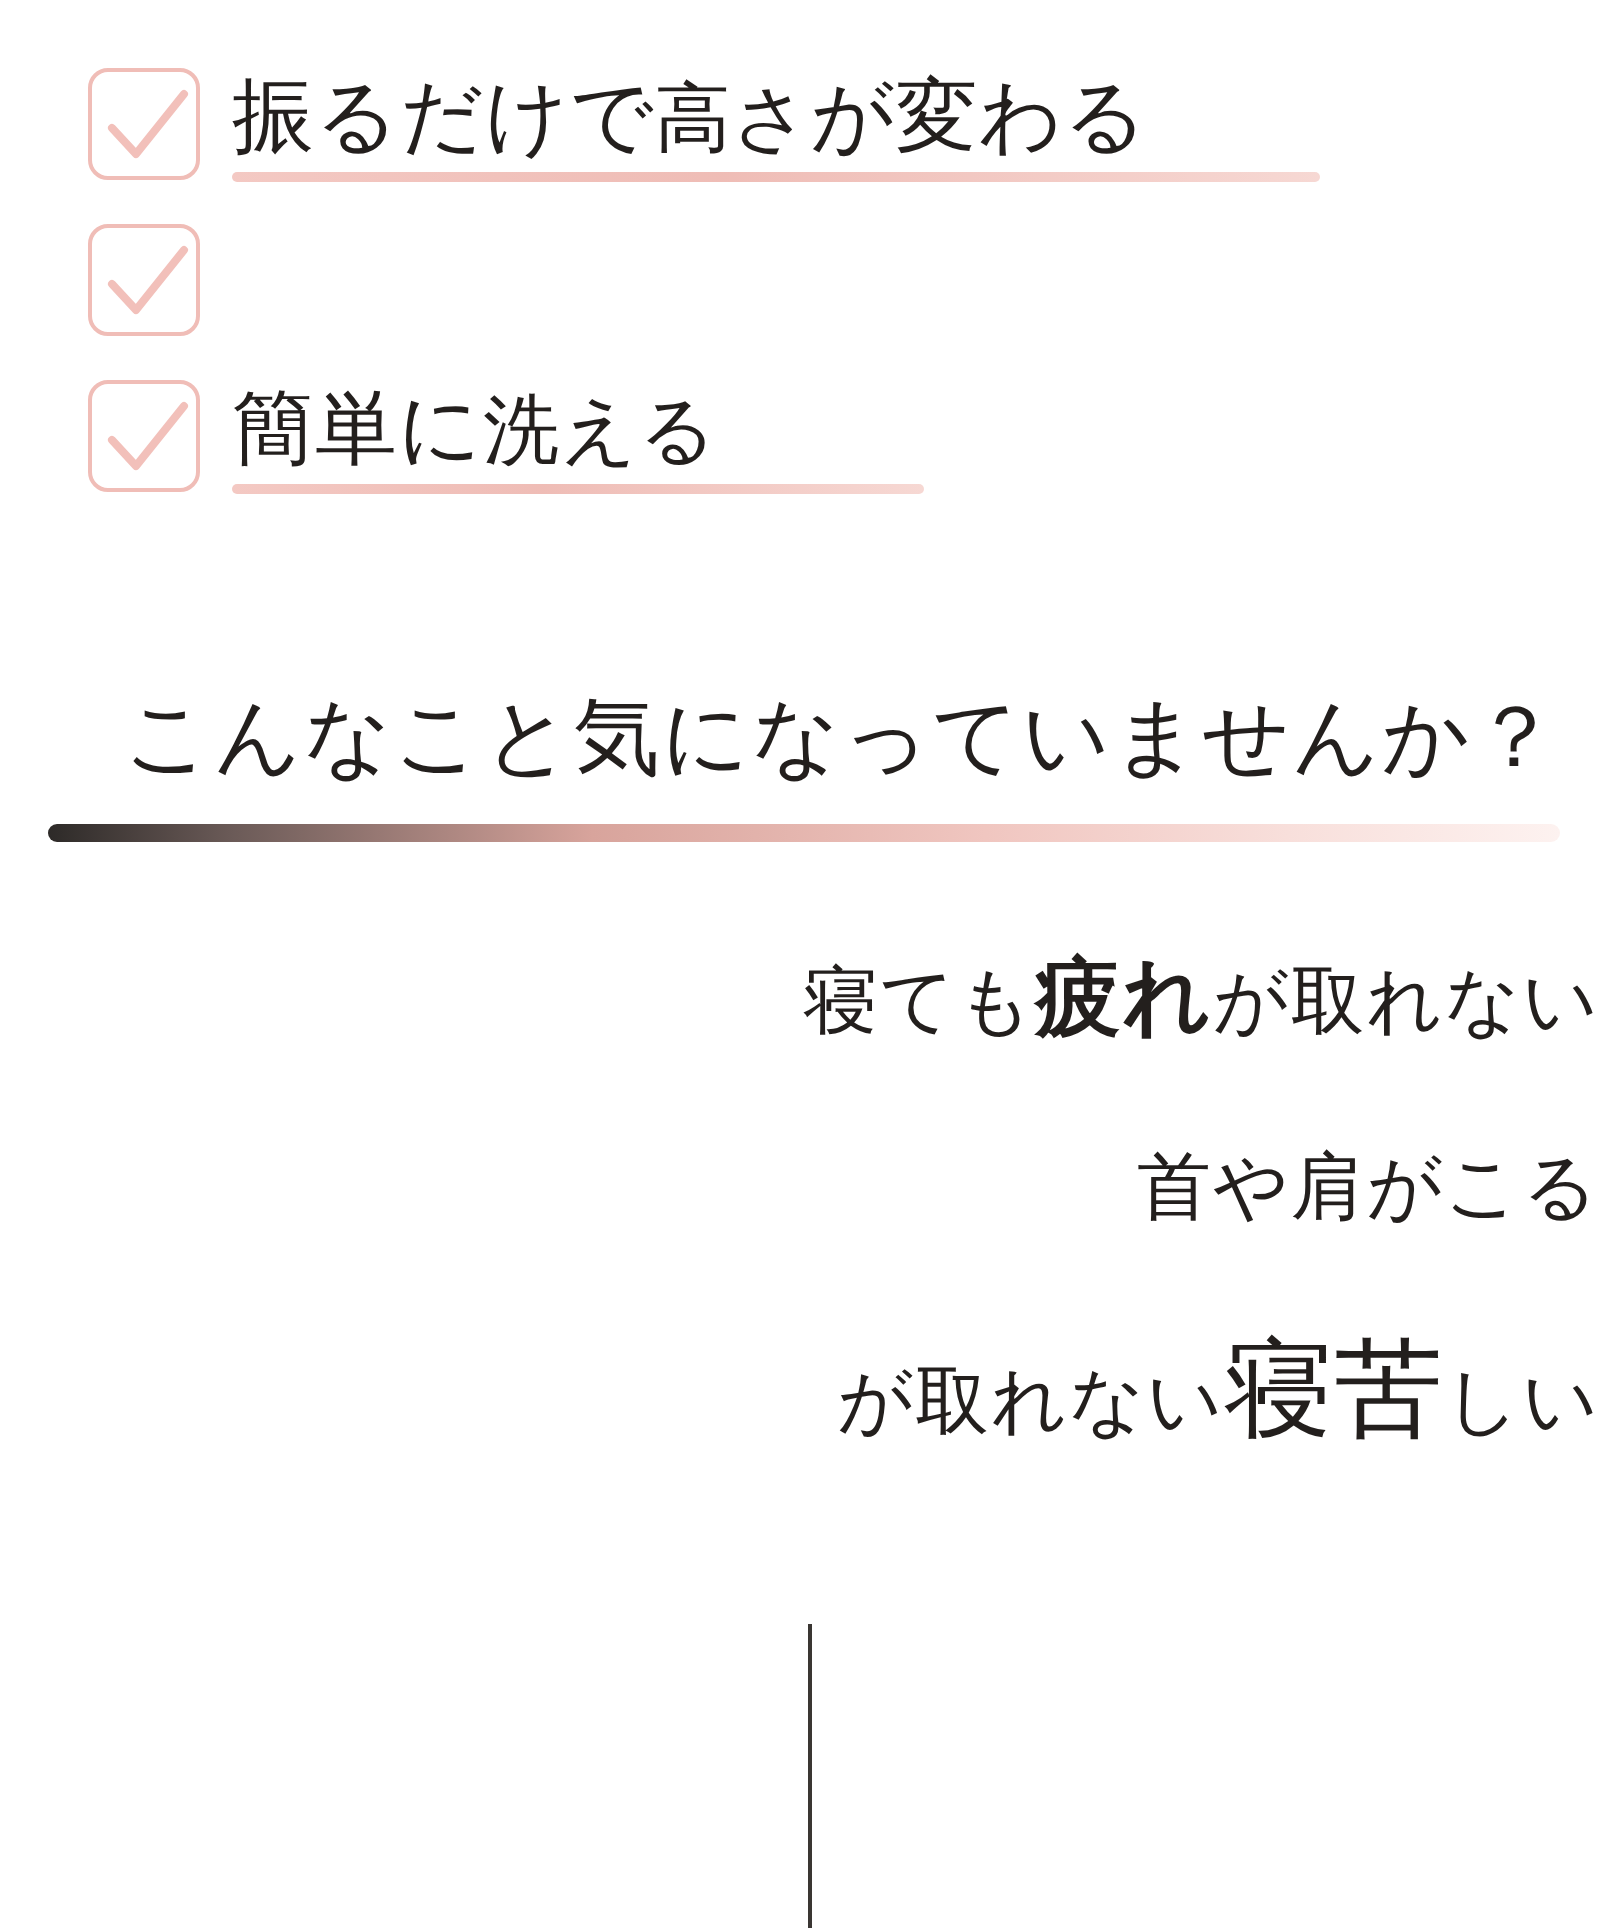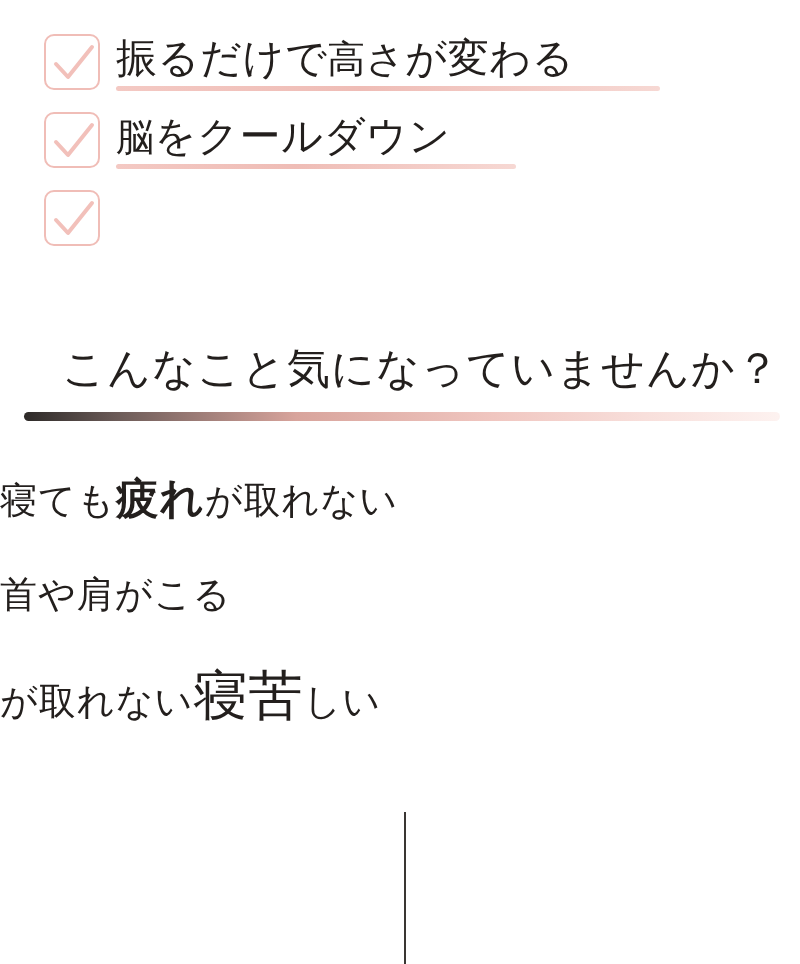--- a/index.html
+++ b/index.html
@@ -86,21 +86,21 @@
     border-radius: 5px;
     background: linear-gradient(90deg, #2d2a28 0%, #6a5a57 12%, #d8a49c 36%, #f0c6c0 62%, #f8dfdb 82%, #fdf2f0 100%);
   }
 
   
   .concerns {
     position: absolute;
     left: 0;
     top: 470px;
     width: 800px;
-    text-align: left;
+    text-align: right;
   }
   .concern-line {
     font-size: 37px;
     letter-spacing: 1px;
     margin-bottom: 40px;
     white-space: nowrap;
   }
   .concern-line .em {
     font-size: 43px;
     font-weight: 700;
@@ -135,31 +135,31 @@
       <div class="underline-pink" style="width:544px"></div>
     </div>
   </div>
 
   <div class="check-row">
     <div class="check-box">
       <svg width="42" height="40" viewBox="0 0 42 40">
         <path d="M3 20 L15 33 L39 3" fill="none" stroke="#f2c0ba" stroke-width="4" stroke-linecap="round" stroke-linejoin="round"></path>
       </svg>
     </div>
-    <div class="check-text-wrap">
-      <div class="check-text"><span></span><span class="big">脳</span><span>をクールダウン</span></div>
-      <div class="underline-pink" style="width:400px"></div>
-    </div>
   </div>
 
   <div class="check-row">
     <div class="check-box">
       <svg width="42" height="40" viewBox="0 0 42 40">
         <path d="M3 20 L15 33 L39 3" fill="none" stroke="#f2c0ba" stroke-width="4" stroke-linecap="round" stroke-linejoin="round"></path>
       </svg>
+    </div>
+    <div class="check-text-wrap">
+      <div class="check-text"><span>簡単に</span><span class="big">洗える</span><span></span></div>
+      <div class="underline-pink" style="width:346px"></div>
     </div>
   </div>
 
 </div>
 
 <div class="heading-block">
   <div class="heading-text">こんなこと気になっていませんか？</div>
   <div class="heading-rule"></div>
 </div>
 

